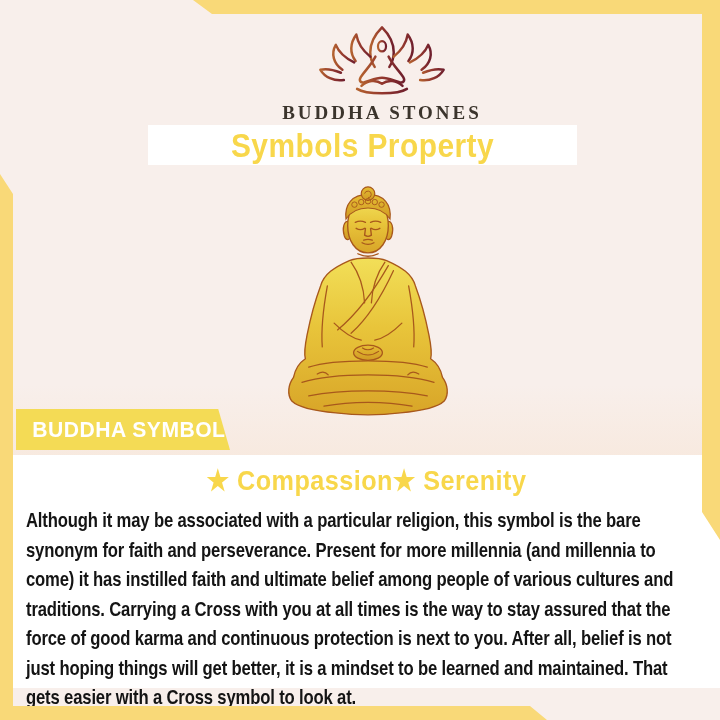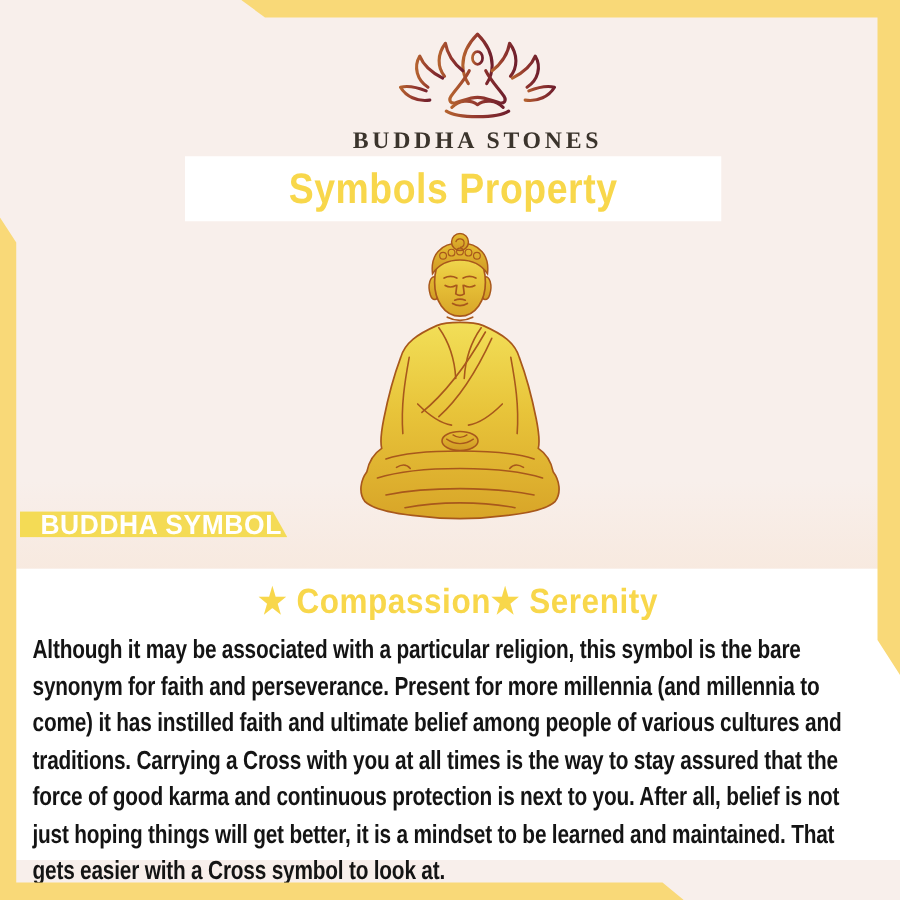--- a/index.html
+++ b/index.html
@@ -30,34 +30,34 @@
     display:flex;flex-direction:column;align-items:center;z-index:3;padding-left:28px;
   }
   .lotus{width:132px;height:74px;display:block;}
   .brand-name{
     margin-top:4px;
     font-family:"Liberation Serif",serif;
     font-size:19px;font-weight:600;letter-spacing:3px;
     color:#3b342c;
   }
   .title-band{
-    position:absolute;left:148px;top:125px;width:429px;height:52px;
+    position:absolute;left:148px;top:125px;width:429px;height:40px;
     background:#ffffff;z-index:3;
     display:flex;align-items:center;justify-content:center;
   }
   .title-text{
     font-size:34px;font-weight:800;color:#f8d74b;
     letter-spacing:.5px;white-space:nowrap;
     transform:scaleX(.88);
   }
   
   .buddha-wrap{position:absolute;left:282px;top:186px;width:172px;height:254px;z-index:3;}
   
   .badge{
-    position:absolute;left:16px;top:409px;width:214px;height:21px;
+    position:absolute;left:16px;top:409px;width:214px;height:41px;
     background:#f4db55;z-index:3;
     clip-path:polygon(0 0,94.5% 0,100% 100%,0 100%);
     display:flex;align-items:center;
   }
   .badge-text{
     padding-left:17px;color:#ffffff;
     font-size:22px;font-weight:600;letter-spacing:.5px;white-space:nowrap;
     transform:scaleX(.96);transform-origin:left center;
   }
   

